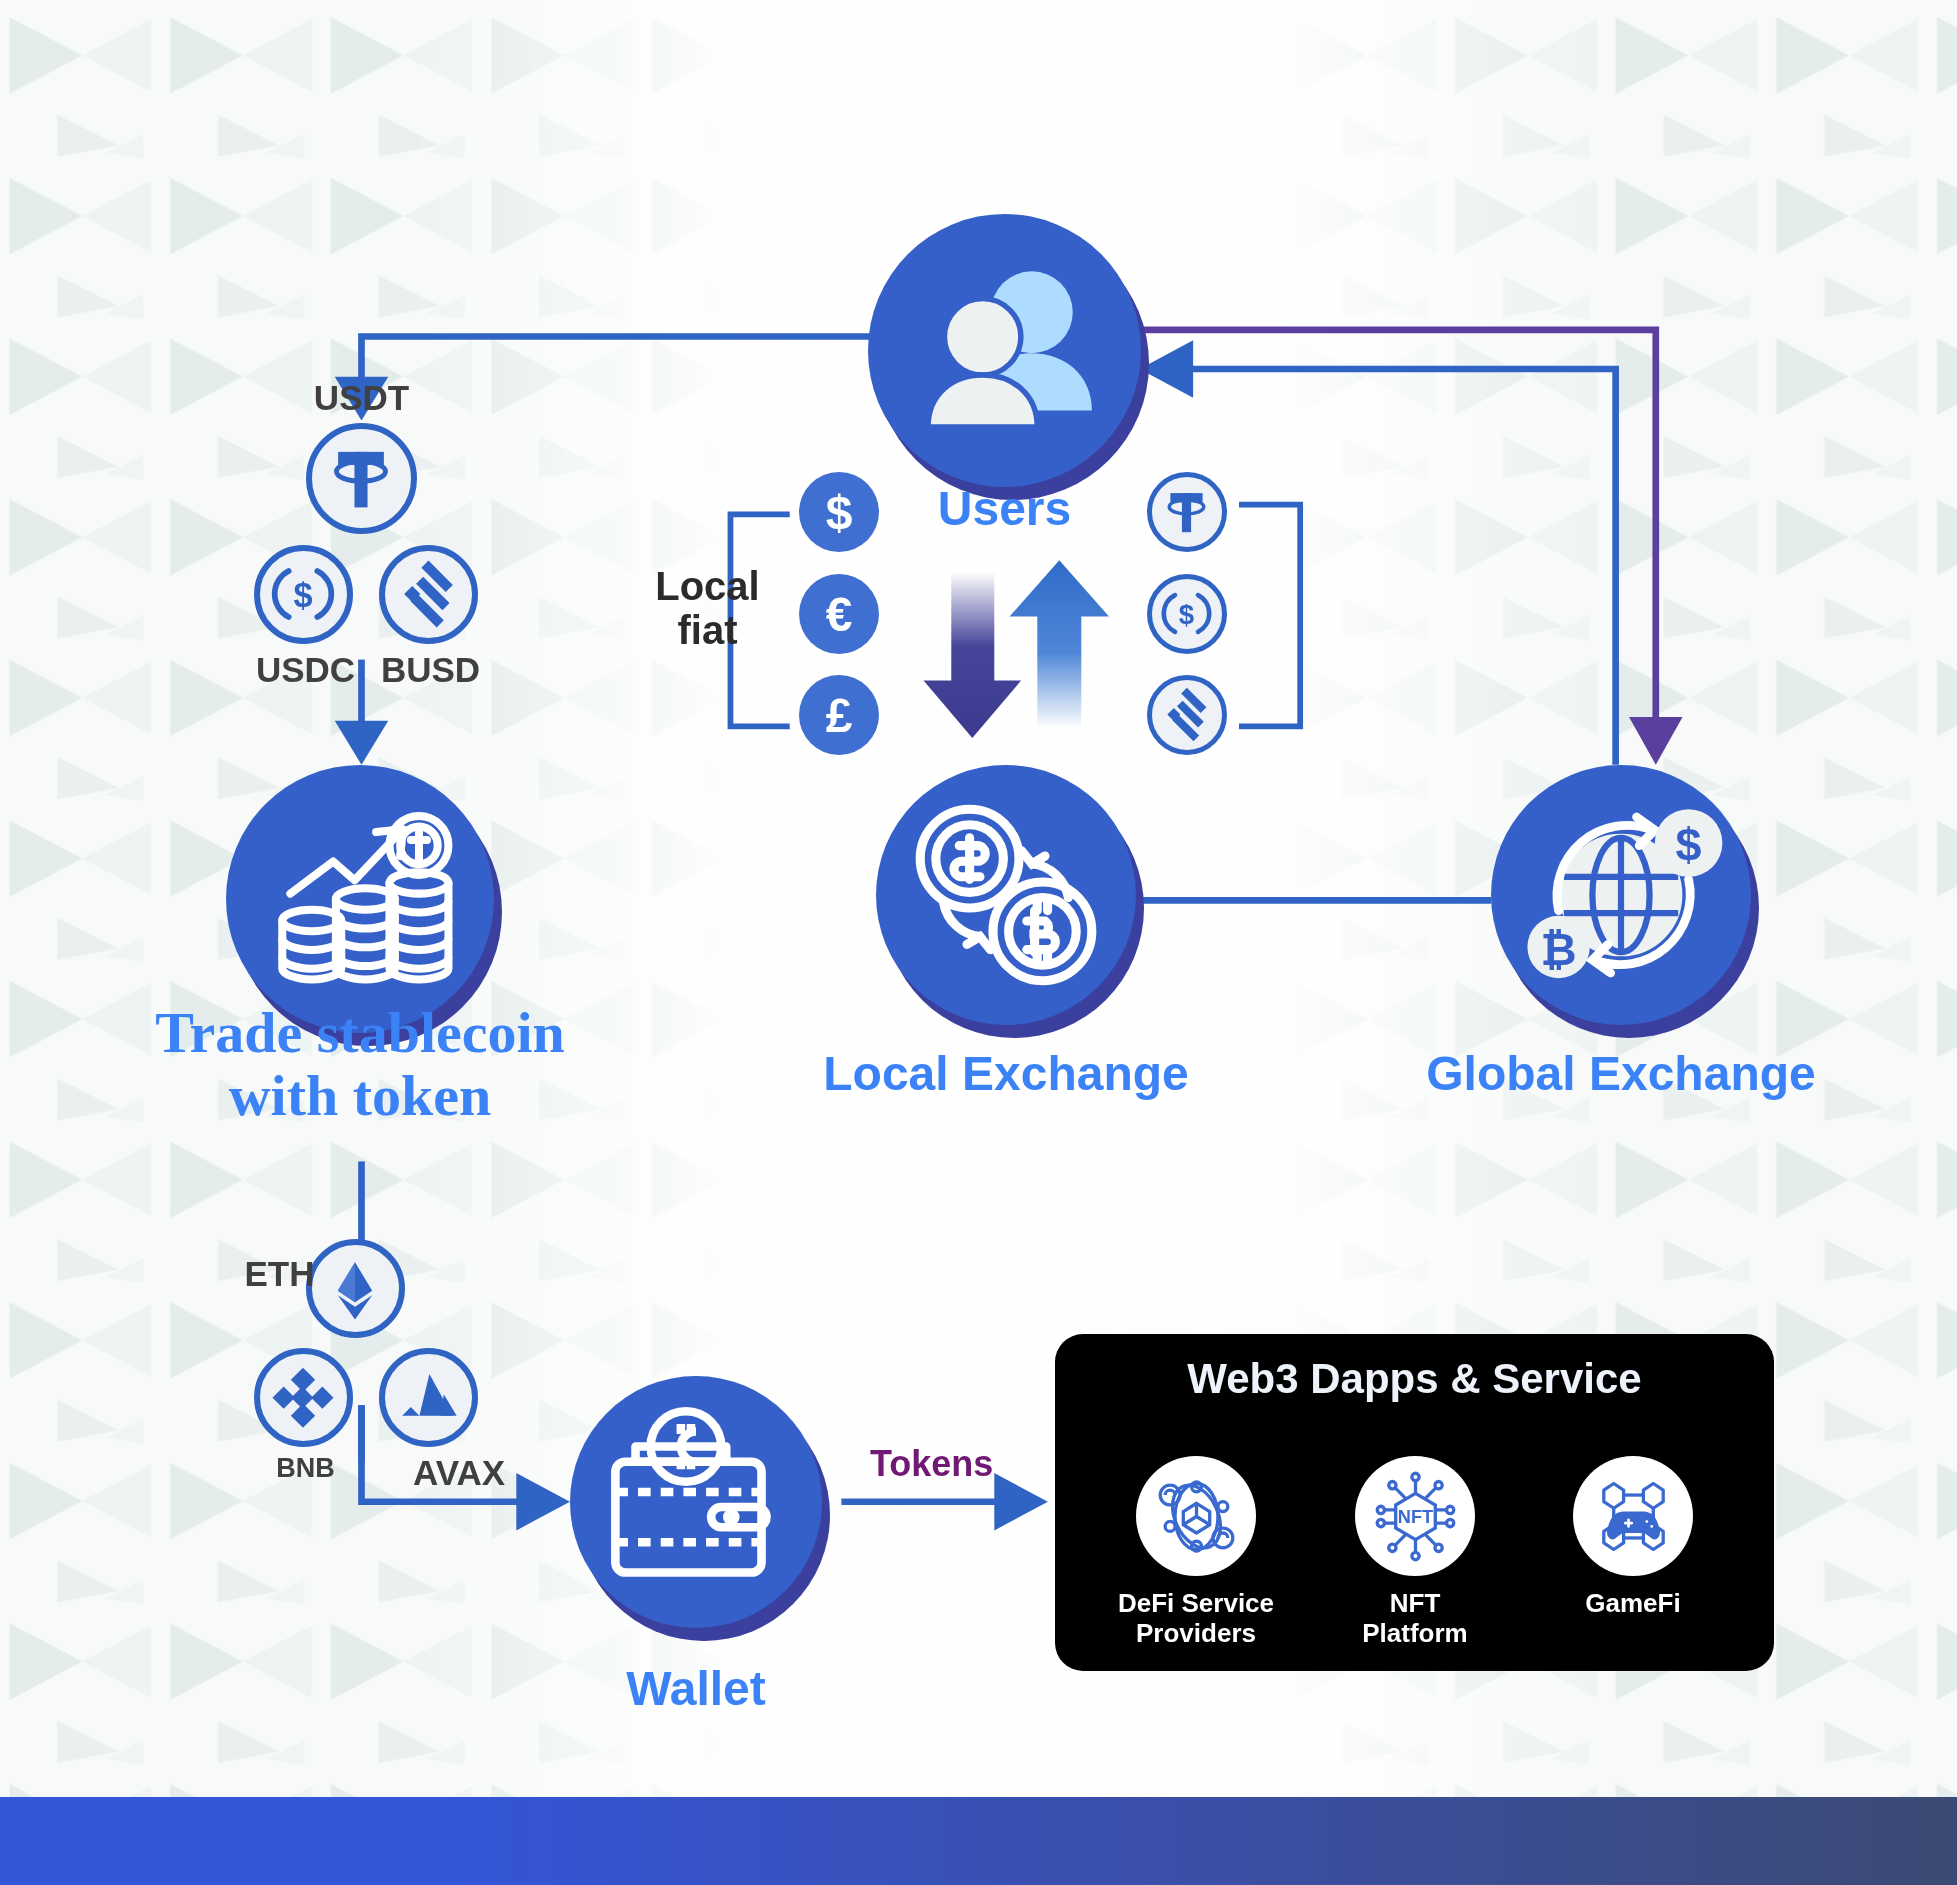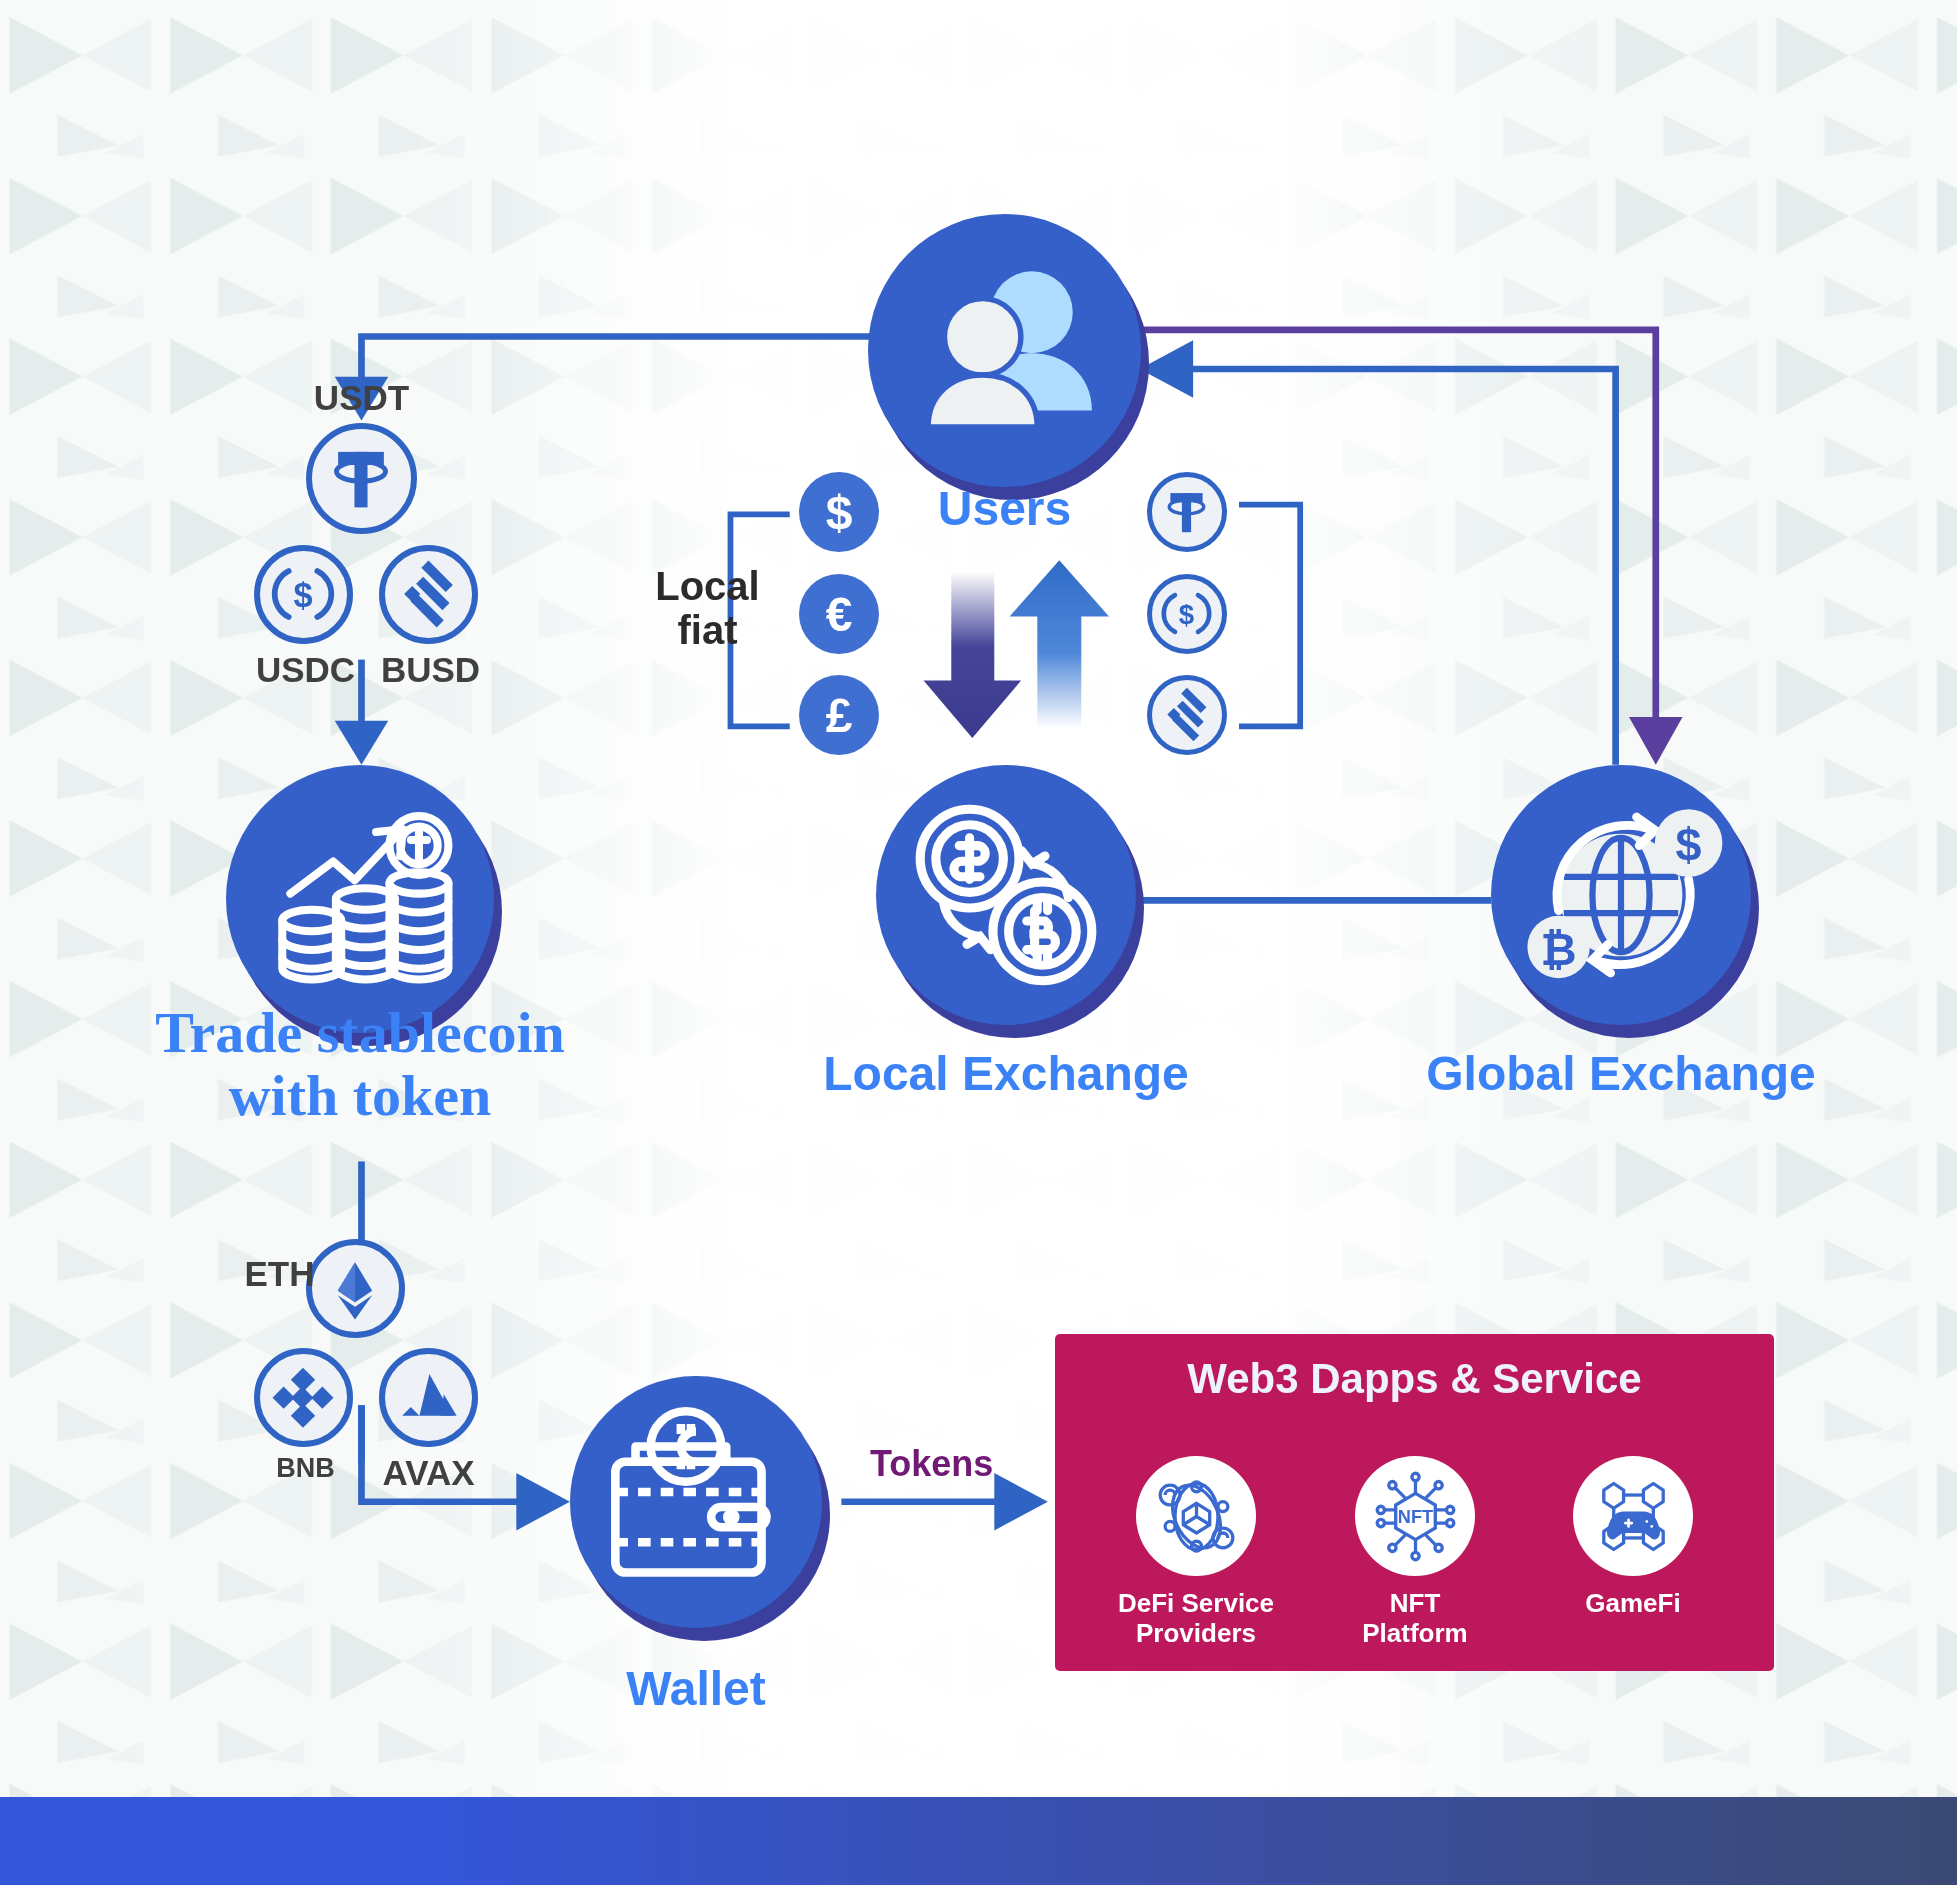--- a/index.html
+++ b/index.html
@@ -34,21 +34,21 @@
         border:6.7px solid #2f63c4;box-sizing:border-box;z-index:12;}
   .coin.solid{background:#3f6fd0;border:none;display:flex;align-items:center;
               justify-content:center;color:#fff;font-weight:bold;}
   .tok-label{position:absolute;color:#404040;font-weight:bold;z-index:14;text-align:center;}
 
   .bracket-label{position:absolute;color:#2b2b2b;font-weight:bold;z-index:14;
                  text-align:center;line-height:1.1;}
 
   
   #web3-panel{position:absolute;left:1055px;top:1334px;width:719px;height:337px;
-              background:#be185d;border-radius:5px;z-index:12;}
+              background:#000000;border-radius:28px;z-index:12;}
   #web3-title{position:absolute;top:21px;left:0;width:100%;text-align:center;
               color:#eef2fb;font-size:42px;font-weight:bold;}
   .w3-item{position:absolute;top:122px;width:220px;text-align:center;}
   .w3-bubble{width:120px;height:120px;border-radius:50%;background:#ffffff;
              margin:0 auto;display:flex;align-items:center;justify-content:center;}
   .w3-cap{margin-top:13.4px;color:#fff;font-size:26px;font-weight:bold;line-height:1.12;}
 
   .wire-cap{position:absolute;color:#701a75;font-weight:bold;z-index:14;}
 </style>
 </head>
@@ -256,21 +256,21 @@
     </svg>
   </div>
   <div class="coin" style="left:379px;top:1348px;width:99px;height:99px;">
     <svg viewBox="0 0 60 60" width="86" height="86" style="display:block;">
       <path d="M31 14 L47 43 L36 43 L24 43 Z" fill="#2f63c4"></path>
       <path d="M41 28 L50 43 L39 43 Z" fill="#2f63c4"></path>
       <path d="M18 37 L24 43 L12 43 Z" fill="#2f63c4"></path>
     </svg>
   </div>
   <div class="tok-label" style="left:229px;top:1453px;width:153px;font-size:27px;">BNB</div>
-  <div class="tok-label" style="left:352px;top:1453px;width:153px;font-size:35px;">AVAX</div>
+  <div class="tok-label" style="left:352px;top:1453px;width:153px;font-size:35px;text-align:right;">AVAX</div>
 
   <div class="node" style="left:876px;top:765px;">
     <div class="disc" style="width:260px;height:260px;">
       <svg viewBox="0 0 100 100" width="260" height="260">
         <g fill="none" stroke="#fff" stroke-width="3.5" stroke-linecap="round">
           <circle cx="36" cy="36" r="19"></circle>
           <circle cx="36" cy="36" r="13"></circle>
           <path d="M36 28v16M32 31h7a3 3 0 0 1 0 6h-6a3 3 0 0 0 0 6h7"></path>
           <circle cx="64" cy="64" r="19"></circle>
           <circle cx="64" cy="64" r="13"></circle>

